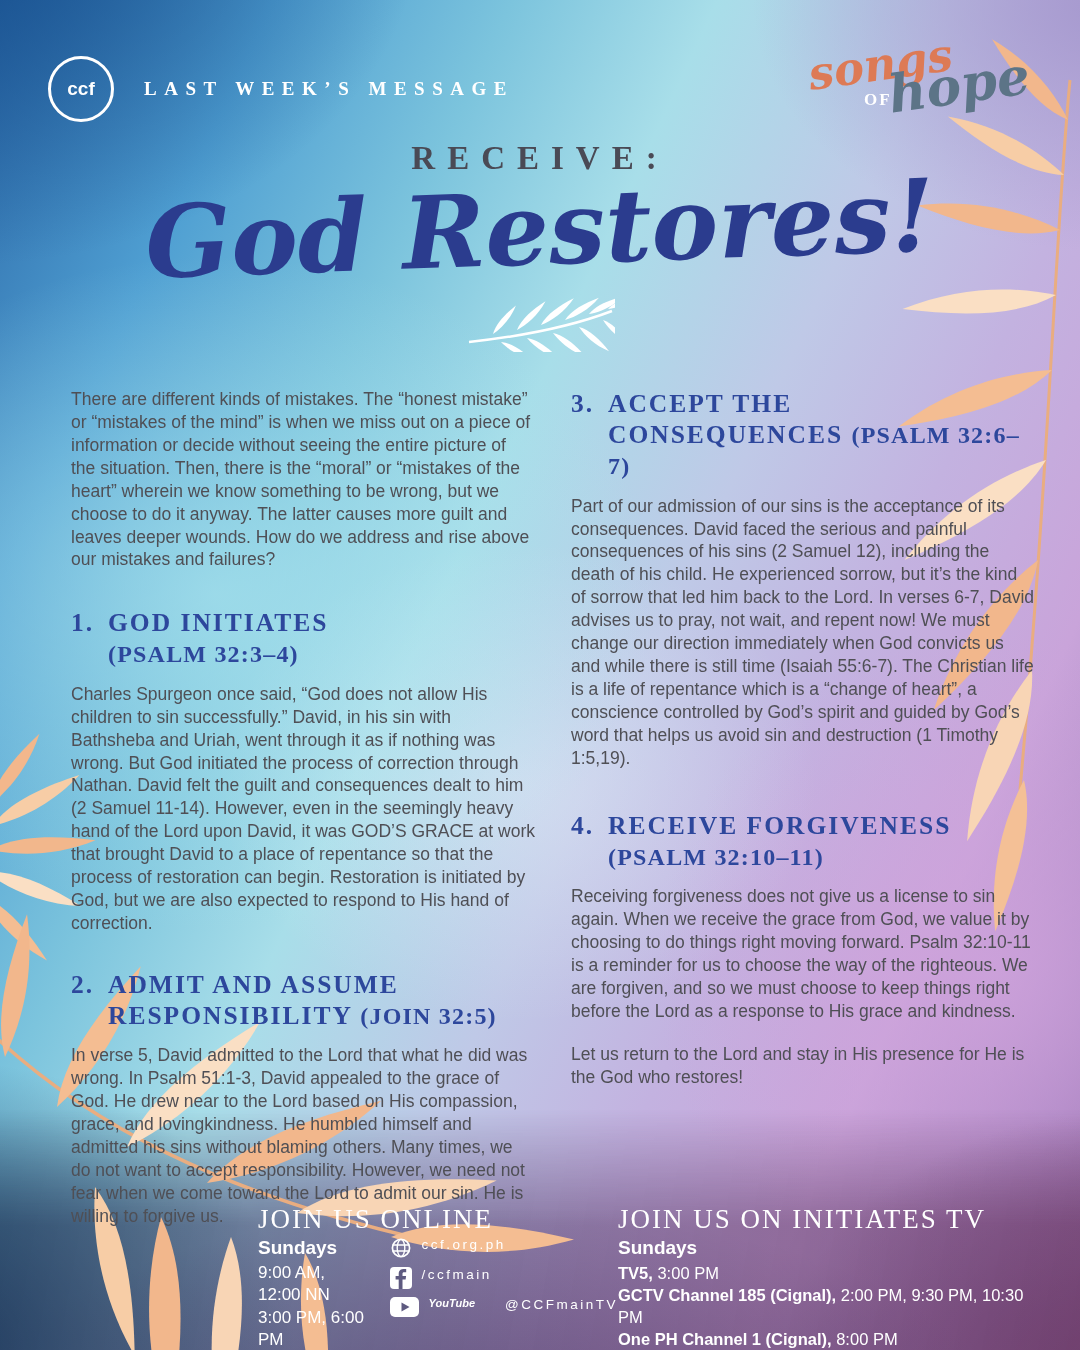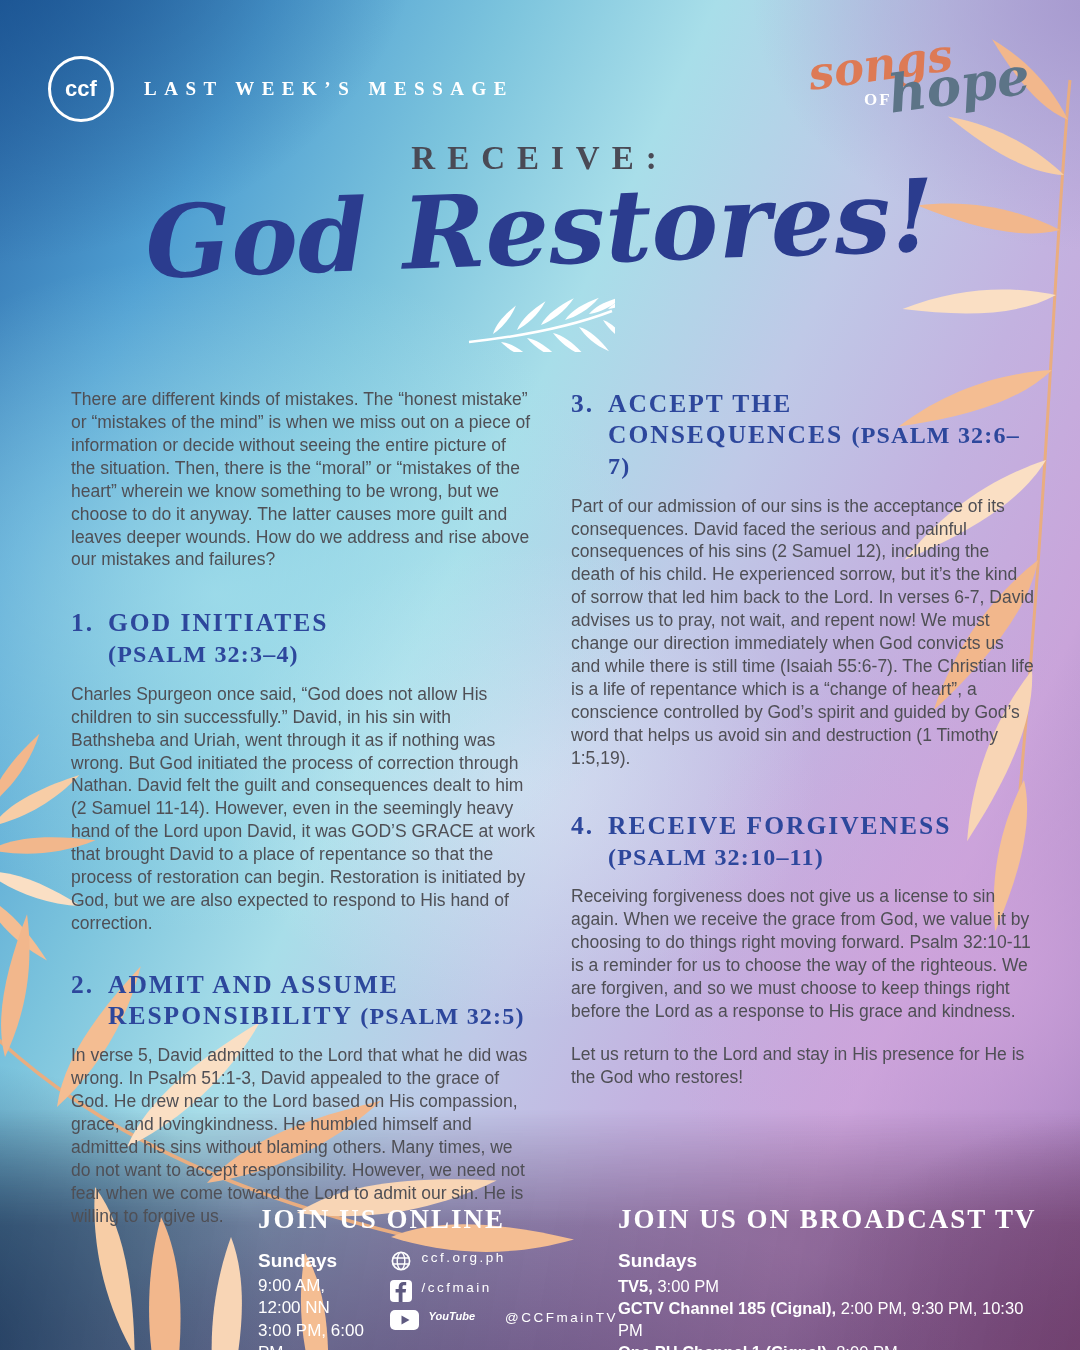--- a/index.html
+++ b/index.html
@@ -23,21 +23,21 @@
     -webkit-mask-image:linear-gradient(to bottom, transparent, #000 48%);
             mask-image:linear-gradient(to bottom, transparent, #000 48%);
   }
   .deco{position:absolute;z-index:2;overflow:visible;pointer-events:none;}
   .content-layer{position:absolute;inset:0;z-index:3;}
 
   
   .header{position:absolute;top:56px;left:48px;display:flex;align-items:center;gap:30px;color:#fff;}
   .logo-circle{width:60px;height:60px;border:3.5px solid #fff;border-radius:50%;
     display:flex;align-items:center;justify-content:center;
-    font-weight:bold;font-size:22px;letter-spacing:0;}
+    font-weight:bold;font-size:19px;letter-spacing:0;}
   .header-label{font-weight:bold;font-size:19px;letter-spacing:7.5px;font-family:Liberation Serif, serif;}
 
   
   .series{position:absolute;top:38px;right:62px;width:210px;height:100px;font-family:"DejaVu Serif",serif;}
   .series .songs{position:absolute;left:0;top:0;font-style:italic;font-weight:bold;font-size:45px;color:#dd7a55;transform:rotate(-8deg);}
   .series .of{position:absolute;left:56px;top:52px;font-size:17px;font-weight:bold;letter-spacing:2px;color:#fff;font-family:"Liberation Serif",serif;}
   .series .hope{position:absolute;left:80px;top:16px;font-style:italic;font-weight:bold;font-size:52px;color:#5c7487;transform:rotate(-8deg);}
 
   
   .title-block{position:absolute;top:140px;left:0;width:100%;text-align:center;}
@@ -55,21 +55,21 @@
   .sec-heading{position:relative;padding-left:37px;color:#2d479c;font-family:"Liberation Serif",serif;
     font-weight:bold;font-size:25.5px;letter-spacing:2px;line-height:1.22;margin-bottom:13px;}
   .sec-num{position:absolute;left:0;}
   .h-line{display:block;}
   .sec-ref{font-size:24px;letter-spacing:1.2px;}
   .sec-body p{margin:0 0 20px 0;}
   .sec-body p:last-child{margin-bottom:0;}
 
   
   .footer{position:absolute;top:1204px;left:258px;width:782px;display:flex;color:#fff;z-index:3;}
-  .f-heading{font-family:"Liberation Serif",serif;font-weight:bold;font-size:27px;letter-spacing:2px;margin-bottom:15px;white-space:nowrap;}
+  .f-heading{font-family:"Liberation Serif",serif;font-weight:normal;font-size:27px;letter-spacing:2px;margin-bottom:2px;white-space:nowrap;}
   .f-online{width:360px;flex:none;}
   .f-broadcast{flex:1;}
   .f-cols{display:flex;gap:24px;}
   .f-day{font-weight:bold;font-size:19px;margin-bottom:3px;}
   .f-time{font-size:17px;line-height:1.32;}
   .links .link-row{display:flex;align-items:flex-start;gap:10px;margin-bottom:8px;font-size:13.5px;letter-spacing:2.5px;}
   .links .brand{font-weight:bold;font-size:11px;letter-spacing:0;margin-right:20px;font-style:italic;}
   .b-line{font-size:16.5px;line-height:1.34;}
   .b-line b{font-weight:bold;}
   .icon-svg{display:block;}
@@ -167,21 +167,21 @@
         </div>
         <div class="sec-body">
             <p>Charles Spurgeon once said, “God does not allow His children to sin successfully.” David, in his sin with Bathsheba and Uriah, went through it as if nothing was wrong. But God initiated the process of correction through Nathan. David felt the guilt and consequences dealt to him (2 Samuel 11-14). However, even in the seemingly heavy hand of the Lord upon David, it was GOD’S GRACE at work that brought David to a place of repentance so that the process of restoration can begin. Restoration is initiated by God, but we are also expected to respond to His hand of correction.</p>
           </div>
       </div>
 
       <div class="sec">
         <div class="sec-heading">
           <span class="sec-num">2.</span>
           <span class="h-line"><span>ADMIT AND ASSUME</span></span>
-          <span class="h-line"><span>RESPONSIBILITY </span><span class="sec-ref">(PSALM 32:5)</span></span>
+          <span class="h-line"><span>RESPONSIBILITY </span><span class="sec-ref">(JOIN 32:5)</span></span>
         </div>
         <div class="sec-body">
             <p>In verse 5, David admitted to the Lord that what he did was wrong. In Psalm 51:1-3, David appealed to the grace of God. He drew near to the Lord based on His compassion, grace, and lovingkindness. He humbled himself and admitted his sins without blaming others. Many times, we do not want to accept responsibility. However, we need not fear when we come toward the Lord to admit our sin. He is willing to forgive us.</p>
           </div>
       </div>
     </div>
 
     <div class="col">
       <div class="sec">
         <div class="sec-heading">
@@ -239,21 +239,21 @@
               <path d="M11.5,5.5 L19.5,10 L11.5,14.5 Z" fill="#5e5a80"></path>
             </svg>
             <span class="brand">YouTube</span>
             <span>@CCFmainTV</span>
           </div>
         </div>
       </div>
     </div>
 
     <div class="f-broadcast">
-      <div class="f-heading">JOIN US ON BROADCAST TV</div>
+      <div class="f-heading">JOIN US ON INITIATES TV</div>
       <div class="f-day">Sundays</div>
       <div class="b-line"><b>TV5,</b><span> 3:00 PM</span></div>
       <div class="b-line"><b>GCTV Channel 185 (Cignal),</b><span> 2:00 PM, 9:30 PM, 10:30 PM</span></div>
       <div class="b-line"><b>One PH Channel 1 (Cignal),</b><span> 8:00 PM</span></div>
     </div>
   </div>
 
 </div>
 
 </body></html>

